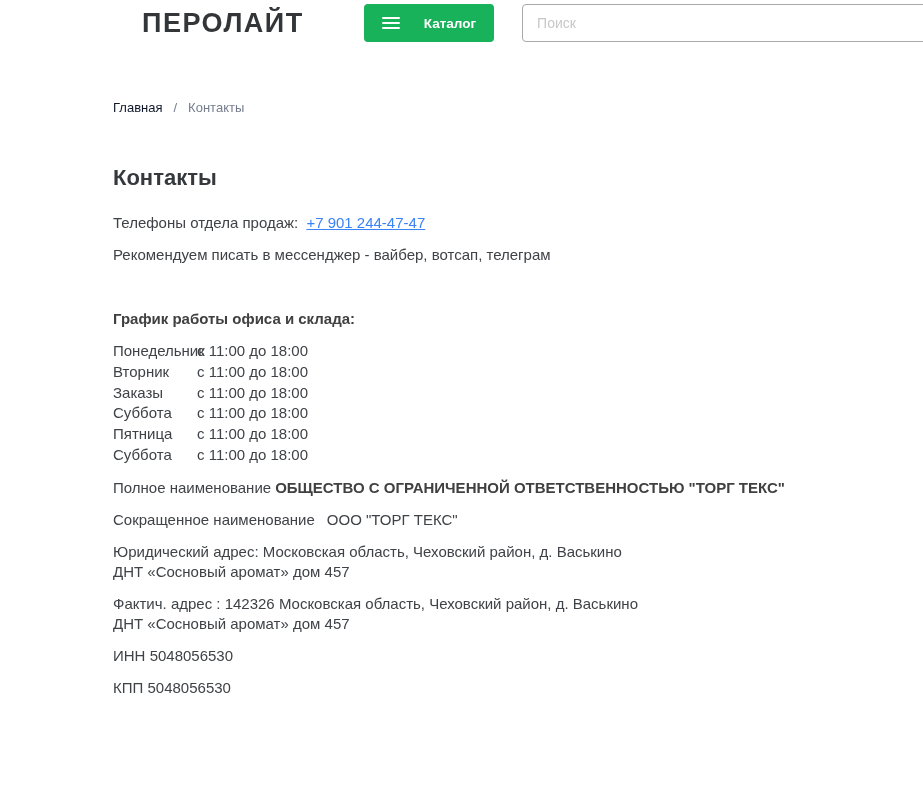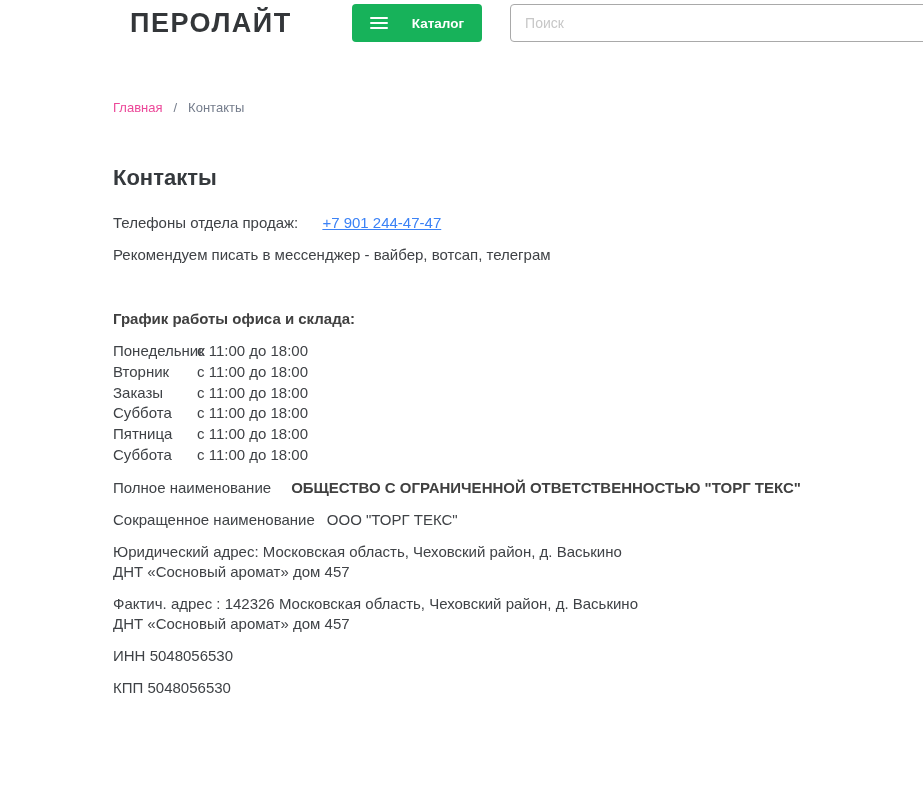--- a/index.html
+++ b/index.html
@@ -11,20 +11,21 @@
     overflow-x: hidden;
   }
   .page { width: 923px; min-height: 791px; position: relative; }
 
   
   .site-header {
     display: flex;
     align-items: center;
     padding-top: 2px;
     height: 44px;
+    padding-left: 12px;
   }
   .logo {
     margin-left: 130px;
     font-size: 27px;
     font-weight: bold;
     letter-spacing: 1.5px;
     color: #333639;
     white-space: nowrap;
     cursor: pointer;
   }
@@ -72,21 +73,21 @@
   }
   .search::placeholder { color: #c7c7c7; }
 
   
   .breadcrumb {
     margin: 56px 0 0 113px;
     font-size: 13px;
     color: #757d8c;
   }
   .breadcrumb a {
-    color: #ec4899;
+    color: #0f172a;
     text-decoration: none;
     cursor: pointer;
   }
   .breadcrumb .sep { margin: 0 11px; }
 
   
   main { padding-left: 113px; padding-bottom: 16px; }
   h1.page-title {
     margin-top: 50px;
     font-size: 22px;
@@ -114,21 +115,21 @@
   .schedule { margin-top: 12px; }
   .schedule-row {
     display: flex;
     font-size: 15px;
     line-height: 20.8px;
   }
   .schedule-row .day { width: 84px; flex: 0 0 84px; }
   .schedule-note { font-size: 15px; line-height: 20px; margin-top: 0; }
 
   .short-val { margin-left: 12px; }
-  .label-gap { margin-right: 20px; }
+  .label-gap { margin-right: 4px; }
 </style>
 </head>
 <body>
 
 <div class="page">
 
   <header class="site-header">
     <div class="logo">ПЕРОЛАЙТ</div>
     <button class="catalog-btn">
       <span class="burger">

